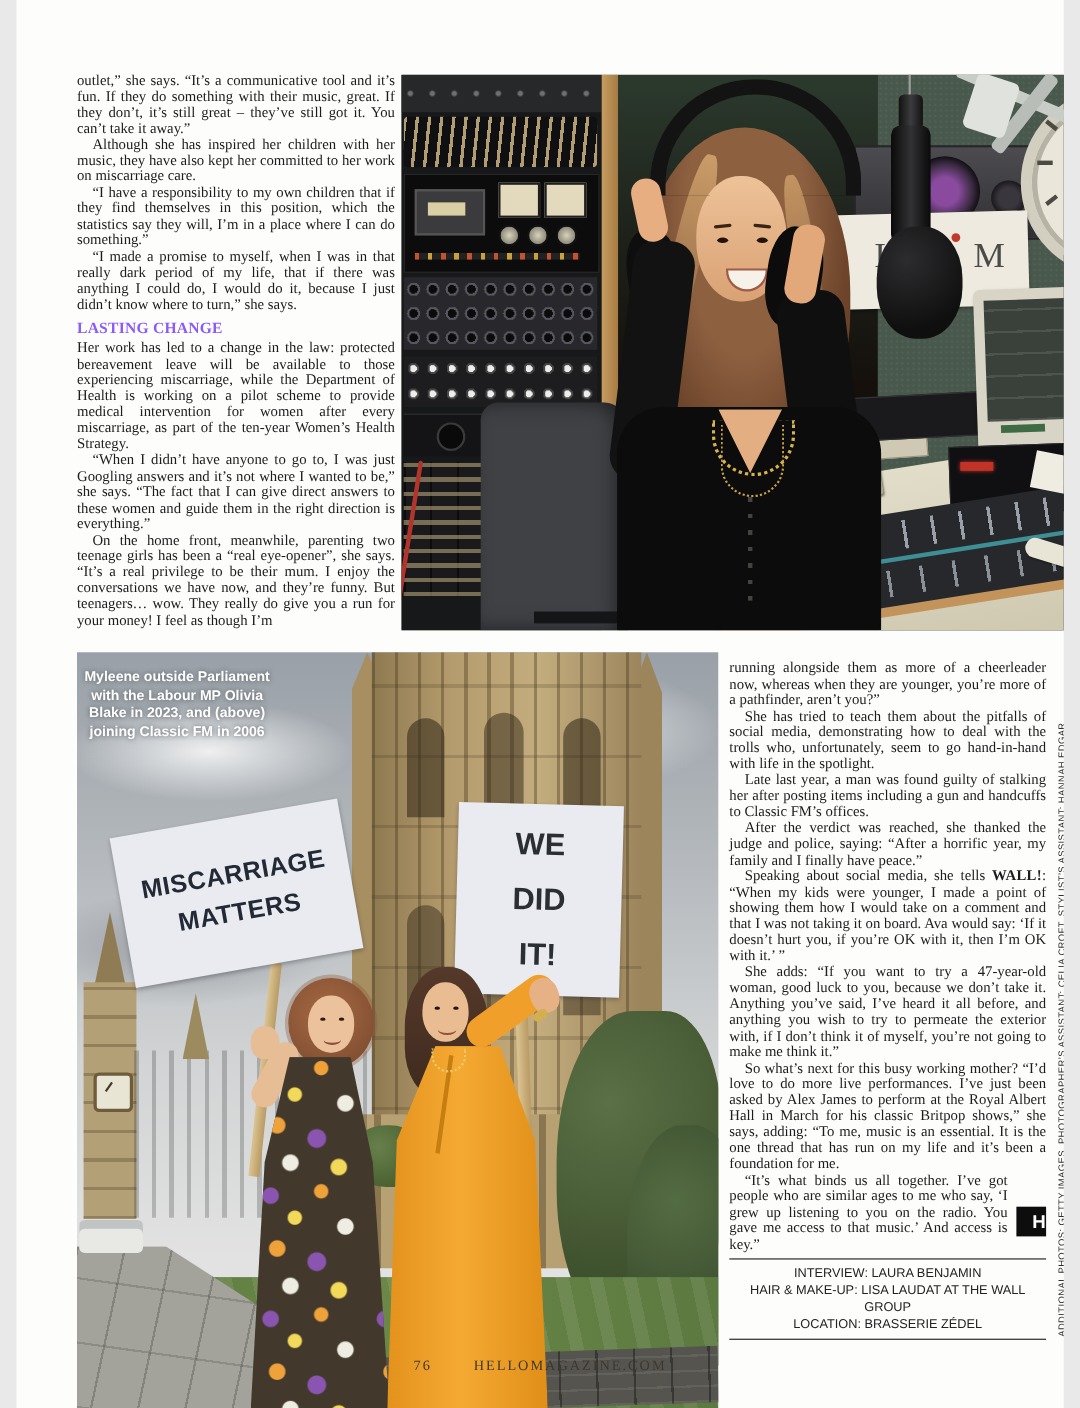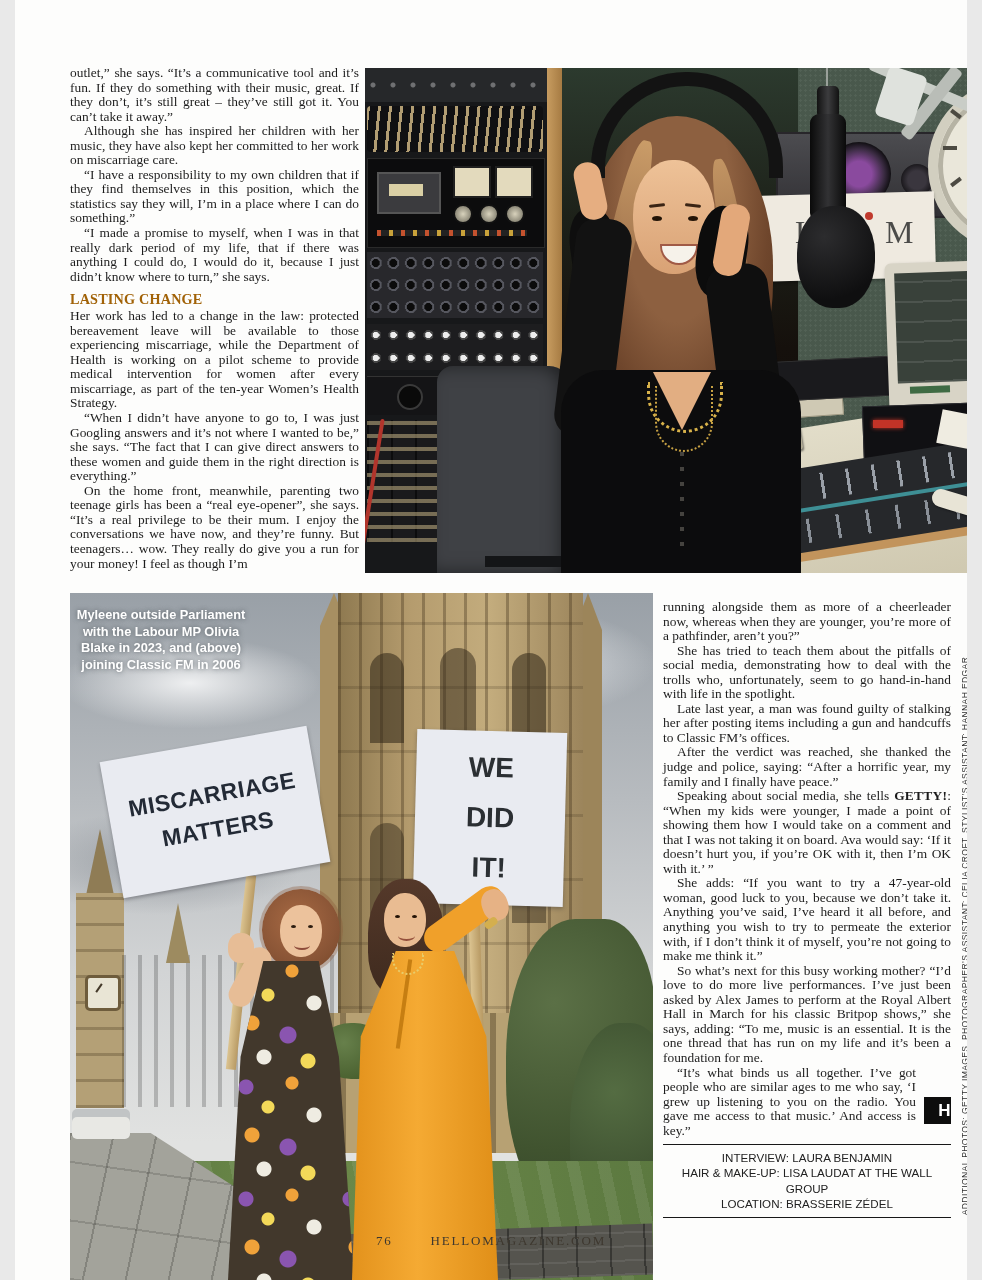--- a/index.html
+++ b/index.html
@@ -3,21 +3,21 @@
 <meta charset="utf-8">
 <style>
   html,body{margin:0;padding:0;background:#e9e9e9;}
   .page{position:relative;width:952px;height:1280px;background:#fdfdfc;overflow:hidden;
         font-family:"Liberation Serif",serif;margin:0 auto;}
   .abs{position:absolute;}
   
   .col{position:absolute;color:#1c1c1c;}
   .col p{margin:0;font-size:13.4px;line-height:14.55px;text-align:justify;}
   .col p.ind{text-indent:14px;}
-  .sechead{margin:7px 0 1px 0;font-size:14.2px;font-weight:bold;color:#a16207;letter-spacing:.2px;}
+  .sechead{margin:7px 0 1px 0;font-size:14.2px;font-weight:bold;color:#8b5cf6;letter-spacing:.2px;}
   .col-left{left:55px;top:66px;width:289px;}
   .col-right{left:648px;top:600px;width:288px;}
   .boldcaps{font-weight:bold;letter-spacing:.3px;}
   .endmark{float:right;width:27px;height:27px;margin:31px 0 4px 8px;background:#0d0d0d;color:#fff;
            font-family:"Liberation Sans",sans-serif;font-weight:bold;font-size:17px;line-height:27px;text-align:center;}
   .rule{border:0;border-top:1.6px solid #181818;margin:6px 0 5px 0;}
   .credits div{text-align:center;font-family:"Liberation Sans",sans-serif;font-size:11.6px;line-height:15.2px;color:#222;}
   .signoff{font-weight:bold;font-style:italic;font-size:14.6px !important;line-height:17.5px !important;margin-top:8px !important;}
   
   figure{margin:0;}
@@ -217,21 +217,21 @@
     </div>
 
     <div class="caption">Myleene outside Parliament with the Labour MP Olivia Blake in 2023, and (above) joining Classic FM in 2006</div>
   </figure>
 
   <section class="col col-right">
     <p><span>running alongside them as more of a cheerleader now, whereas when they are younger, you’re more of a pathfinder, aren’t you?”</span></p>
     <p class="ind"><span>She has tried to teach them about the pitfalls of social media, demonstrating how to deal with the trolls who, unfortunately, seem to go hand-in-hand with life in the spotlight.</span></p>
     <p class="ind"><span>Late last year, a man was found guilty of stalking her after posting items including a gun and handcuffs to Classic FM’s offices.</span></p>
     <p class="ind"><span>After the verdict was reached, she thanked the judge and police, saying: “After a horrific year, my family and I finally have peace.”</span></p>
-    <p class="ind"><span>Speaking about social media, she tells </span><span class="boldcaps">GETTY!</span><span>: “When my kids were younger, I made a point of showing them how I would take on a comment and that I was not taking it on board. Ava would say: ‘If it doesn’t hurt you, if you’re OK with it, then I’m OK with it.’ ”</span></p>
+    <p class="ind"><span>Speaking about social media, she tells </span><span class="boldcaps">WALL!</span><span>: “When my kids were younger, I made a point of showing them how I would take on a comment and that I was not taking it on board. Ava would say: ‘If it doesn’t hurt you, if you’re OK with it, then I’m OK with it.’ ”</span></p>
     <p class="ind"><span>She adds: “If you want to try a 47-year-old woman, good luck to you, because we don’t take it. Anything you’ve said, I’ve heard it all before, and anything you wish to try to permeate the exterior with, if I don’t think it of myself, you’re not going to make me think it.”</span></p>
     <p class="ind"><span>So what’s next for this busy working mother? “I’d love to do more live performances. I’ve just been asked by Alex James to perform at the Royal Albert Hall in March for his classic Britpop shows,” she says, adding: “To me, music is an essential. It is the one thread that has run on my life and it’s been a foundation for me.</span></p>
     <p class="ind"><span class="endmark">H</span><span>“It’s what binds us all together. I’ve got people who are similar ages to me who say, ‘I grew up listening to you on the radio. You gave me access to that music.’ And access is key.”</span></p>
     <hr class="rule">
     <div class="credits">
       <div>INTERVIEW: LAURA BENJAMIN</div>
       <div>HAIR &amp; MAKE-UP: LISA LAUDAT AT THE WALL GROUP</div>
       <div>LOCATION: BRASSERIE ZÉDEL</div>
     </div>
     <hr class="rule">

